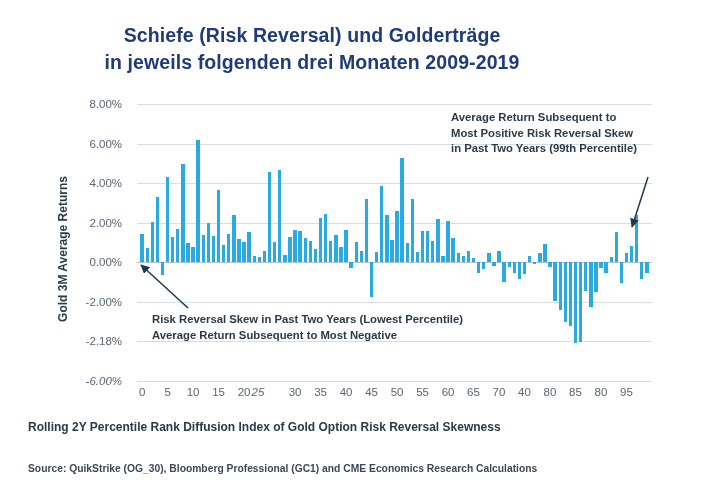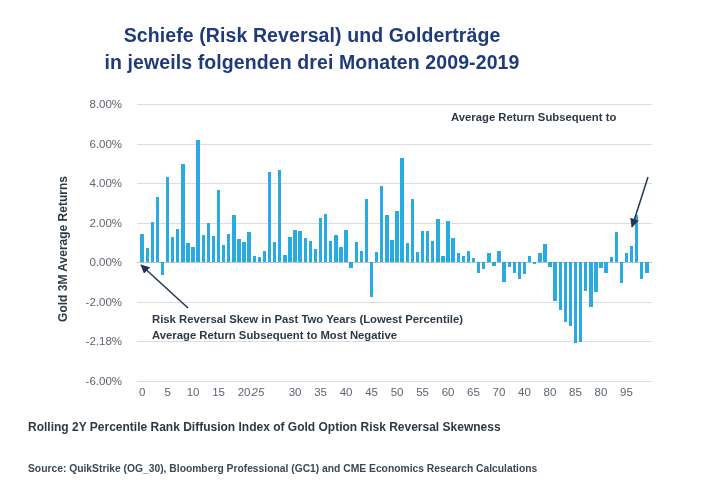--- a/index.html
+++ b/index.html
@@ -170,21 +170,21 @@
 </div>
 
 <div id="y-labels">
     <span class="ylab" style="top: 0px;">8.00%</span>
     <span class="ylab" style="top: 39.57px;">6.00%</span>
     <span class="ylab" style="top: 79.14px;">4.00%</span>
     <span class="ylab" style="top: 118.71px;">2.00%</span>
     <span class="ylab" style="top: 158.29px;">0.00%</span>
     <span class="ylab" style="top: 197.86px;">-2.00%</span>
     <span class="ylab" style="top: 237.43px;">-2.18%</span>
-    <span class="ylab" style="top: 277px;">-6.00%</span>
+    <span class="ylab" style="top: 277px; font-style: italic;">-6.00%</span>
   </div>
 <div id="y-axis-title">Gold 3M Average Returns</div>
 
 <div id="plot-area">
   <div id="gridlines">
       <div class="gridline" style="top: 0px;"></div>
       <div class="gridline" style="top: 39.57px;"></div>
       <div class="gridline" style="top: 79.14px;"></div>
       <div class="gridline" style="top: 118.71px;"></div>
       <div class="gridline zero" style="top: 158.29px;"></div>
@@ -315,20 +315,22 @@
     <span class="xlab" style="left: 387.52px;">40</span>
     <span class="xlab" style="left: 413.02px;">80</span>
     <span class="xlab" style="left: 438.51px;">85</span>
     <span class="xlab" style="left: 464.01px;">80</span>
     <span class="xlab" style="left: 489.5px;">95</span>
   </div>
 <div id="x-axis-title">Rolling 2Y Percentile Rank Diffusion Index of Gold Option Risk Reversal Skewness</div>
 
 <div class="annotation" id="annotation-positive">
   <span class="ann-line">Average Return Subsequent to</span>
+  <span class="ann-line">Most Positive Risk Reversal Skew</span>
+  <span class="ann-line">in Past Two Years (99th Percentile)</span>
 </div>
 
 <div class="annotation" id="annotation-negative">
   <span class="ann-line">Risk Reversal Skew in Past Two Years (Lowest Percentile)</span>
   <span class="ann-line">Average Return Subsequent to Most Negative</span>
 </div>
 
 <svg id="arrows" viewBox="0 0 720 500">
   <defs>
     <marker id="ah" markerWidth="7" markerHeight="7" refX="5.5" refY="3" orient="auto">

